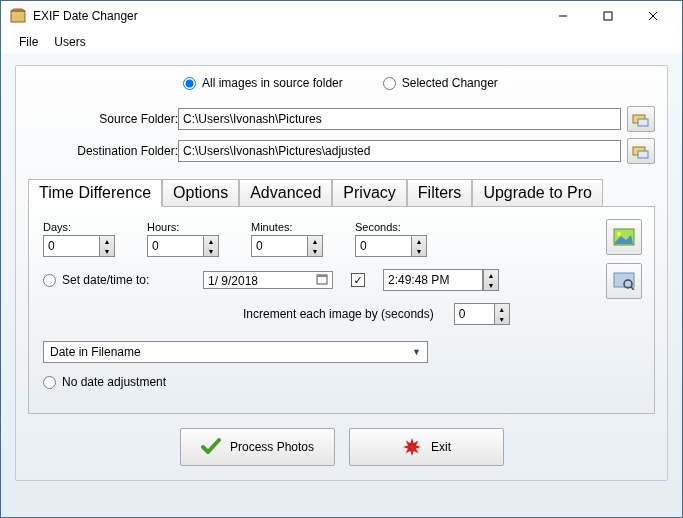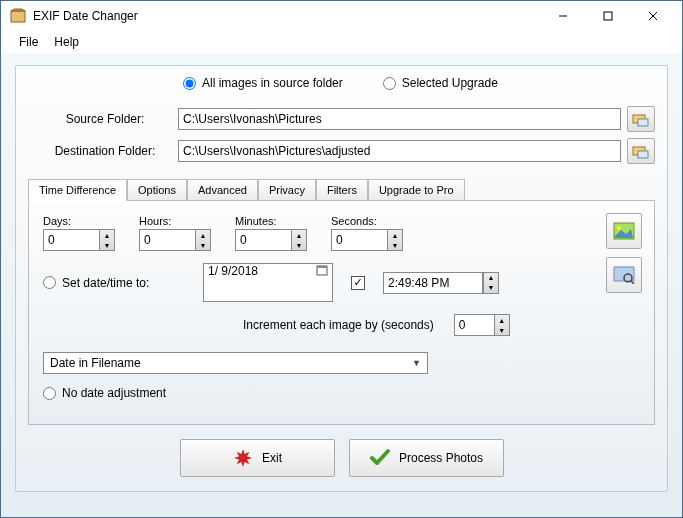--- a/index.html
+++ b/index.html
@@ -10,37 +10,37 @@
     .app-title { flex: 1; font-size: 12px; }
     .win-controls { display: flex; }
     .win-btn { width: 45px; height: 30px; display: flex; align-items: center; justify-content: center; cursor: pointer; }
     .menubar { height: 22px; display: flex; align-items: center; padding: 0 10px; gap: 0; background: #fff; }
     .menu-item { padding: 2px 8px; cursor: pointer; }
     .content { padding: 12px 14px 20px 14px; background: linear-gradient(#f3f8fb, #e6eef3); height: calc(100% - 52px); }
     .inner-panel { background: linear-gradient(#fefefe, #e9eff4); border: 1px solid #bcd; border-radius: 2px; padding: 10px 12px 14px 12px; position: relative; }
     .radio-row { display: flex; align-items: center; gap: 6px; margin-bottom: 6px; }
     .top-radios { display: flex; gap: 40px; margin-left: 155px; margin-bottom: 10px; }
     .field-row { display: flex; align-items: center; margin-bottom: 6px; }
-    .field-label { width: 150px; text-align: center; padding-left: 4px; }
+    .field-label { width: 150px; text-align: right; padding-left: 4px; }
     .field-input { flex: 1; height: 22px; border: 1px solid #888; padding: 0 4px; font-size: 12px; background: #fff; }
     .icon-btn { width: 28px; height: 26px; margin-left: 6px; border: 1px solid #aaa; background: linear-gradient(#fafafa,#e0e0e0); border-radius: 2px; display: flex; align-items: center; justify-content: center; cursor: pointer; }
     .tabs { display: flex; margin-top: 14px; }
-    .tab { padding: 4px 10px; border: 1px solid #bbb; border-bottom: none; background: linear-gradient(#fefefe,#eaeaea); font-size: 11px; cursor: pointer; position: relative; top: 1px; }
+    .tab { padding: 4px 10px; border: 1px solid #bbb; border-bottom: none; background: linear-gradient(#fefefe,#eaeaea); font-size: 16px; cursor: pointer; position: relative; top: 1px; }
     .tab.active { background: #fff; border-bottom: 1px solid #fff; z-index: 2; }
     .tab-content { border: 1px solid #bbb; background: linear-gradient(#fdfefe, #e8eef3); padding: 14px 14px 20px 14px; position: relative; }
     .time-col { display: flex; flex-direction: column; }
     .time-col label { font-size: 11px; margin-bottom: 2px; }
     .spinner { display: flex; align-items: center; }
     .spinner input { width: 56px; height: 22px; border: 1px solid #888; border-right: none; padding: 0 4px; font-size: 12px; }
     .spin-arrows { width: 16px; height: 22px; border: 1px solid #888; display: flex; flex-direction: column; background: linear-gradient(#efefef,#d8d8d8); }
     .spin-arrows div { flex: 1; display: flex; align-items:center; justify-content:center; font-size:7px; cursor:pointer; }
     .row { display: flex; align-items: center; margin-bottom: 12px; }
     .row .radio-label { width: 160px; display: flex; align-items: center; gap: 6px; }
-    .time-inputs { display: flex; gap: 24px; }
-    .datepicker { display:flex; align-items:flex-start; width: 130px; height:39px; border:1px solid #888; background:#fff; padding: 0 4px; justify-content: space-between; }
+    .time-inputs { display: flex; gap: 32px; }
+    .datepicker { display:flex; align-items:flex-end; width: 130px; height:18px; border:1px solid #888; background:#fff; padding: 0 4px; justify-content: space-between; }
     .timepicker { display:flex; align-items:center; width: 100px; height:22px; border:1px solid #888; background:#fff; padding: 0 4px; justify-content: space-between; }
     .checkbox { width:14px; height:14px; border:1px solid #555; background:#fff; display:flex; align-items:center; justify-content:center; font-size:11px; }
     .dropdown { width:385px; height:22px; border:1px solid #888; background:#fff; display:flex; align-items:center; padding:0 6px; justify-content:space-between; }
     .side-btns { position: absolute; right: 12px; top: 12px; display:flex; flex-direction:column; gap:8px; }
     .side-btn { width:36px; height:36px; border:1px solid #aaa; background: linear-gradient(#fcfcfc,#e8e8e8); border-radius:2px; display:flex; align-items:center; justify-content:center; cursor:pointer; }
     .bottom-btns { display:flex; gap:14px; justify-content:center; margin-top:14px; }
     .big-btn { width:155px; height:38px; border:1px solid #aaa; background:linear-gradient(#fdfdfd,#e6e6e6); border-radius:2px; display:flex; align-items:center; justify-content:center; gap:8px; cursor:pointer; font-size:12px; }
     input[type=radio]{ width:13px; height:13px; }
     .drop-arrow { font-size:9px; color:#444; }
     .increment-row { display:flex; align-items:center; margin-left:200px; margin-bottom:16px; }
@@ -72,33 +72,33 @@
           <svg width="10" height="10">
             <line x1="1" y1="1" x2="9" y2="9" stroke="#000" stroke-width="1"></line>
             <line x1="9" y1="1" x2="1" y2="9" stroke="#000" stroke-width="1"></line>
           </svg>
         </div>
     </div>
   </div>
 
   <div class="menubar">
     <span class="menu-item">File</span>
-    <span class="menu-item">Help</span>
+    <span class="menu-item">Users</span>
   </div>
 
   <div class="content">
     <div class="inner-panel">
       <div class="top-radios">
         <label class="radio-row">
           <input type="radio" name="sel" checked="" style="">
           <span>All images in source folder</span>
         </label>
         <label class="radio-row">
           <input type="radio" name="sel" style="">
-          <span>Selected Upgrade</span>
+          <span>Selected Changer</span>
         </label>
       </div>
 
       <div class="field-row">
         <span class="field-label">Source Folder:</span>
         <input class="field-input" value="C:\Users\Ivonash\Pictures" style="">
         <div class="icon-btn">
           <svg width="18" height="16" viewBox="0 0 18 16">
               <rect x="1" y="4" width="12" height="8" fill="#f0d080" stroke="#997722"></rect>
               <rect x="6" y="8" width="10" height="7" fill="#e0e8f0" stroke="#6688aa"></rect>
@@ -235,37 +235,37 @@
 
         <div class="row" style="margin-bottom:4px;">
           <div class="radio-label">
             <input type="radio" name="mode" style="">
             <span>No date adjustment</span>
           </div>
         </div>
       </div>
 
       <div class="bottom-btns">
+        <div class="big-btn">
+          <svg width="22" height="22" viewBox="0 0 22 22">
+              <path d="M3 11 L8 16 L19 4" fill="none" stroke="#4a9c2a" stroke-width="4" stroke-linecap="round" stroke-linejoin="round"></path>
+            </svg>
+          <span>Process Photos</span>
+        </div>
         <div class="big-btn">
           <svg width="22" height="22" viewBox="0 0 22 22">
             <g transform="translate(11,11)">
               <path d="M0 -9 L2 -3 L0 0 L-2 -3 Z" fill="#d02020"></path>
               <path d="M0 -9 L2 -3 L0 0 L-2 -3 Z" fill="#d02020" transform="rotate(45)"></path>
               <path d="M0 -9 L2 -3 L0 0 L-2 -3 Z" fill="#d02020" transform="rotate(90)"></path>
               <path d="M0 -9 L2 -3 L0 0 L-2 -3 Z" fill="#d02020" transform="rotate(135)"></path>
               <path d="M0 -9 L2 -3 L0 0 L-2 -3 Z" fill="#d02020" transform="rotate(180)"></path>
               <path d="M0 -9 L2 -3 L0 0 L-2 -3 Z" fill="#d02020" transform="rotate(225)"></path>
               <path d="M0 -9 L2 -3 L0 0 L-2 -3 Z" fill="#d02020" transform="rotate(270)"></path>
               <path d="M0 -9 L2 -3 L0 0 L-2 -3 Z" fill="#d02020" transform="rotate(315)"></path>
             </g>
           </svg>
           <span>Exit</span>
         </div>
-        <div class="big-btn">
-          <svg width="22" height="22" viewBox="0 0 22 22">
-              <path d="M3 11 L8 16 L19 4" fill="none" stroke="#4a9c2a" stroke-width="4" stroke-linecap="round" stroke-linejoin="round"></path>
-            </svg>
-          <span>Process Photos</span>
-        </div>
       </div>
     </div>
   </div>
 </div>
 
 </body></html>

